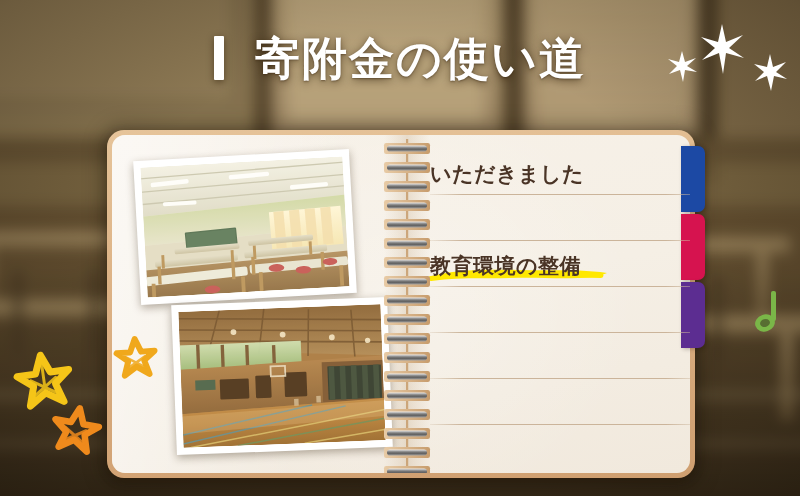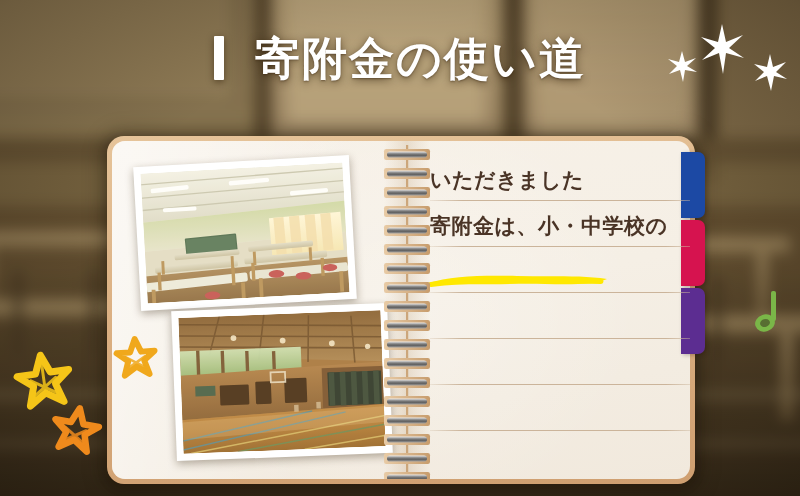--- a/index.html
+++ b/index.html
@@ -39,21 +39,21 @@
   
   .sparkles{position:absolute;left:650px;top:18px;width:140px;height:80px;z-index:6;}
 
   
   .doodles{position:absolute;left:8px;top:325px;width:165px;height:145px;z-index:6;}
 
   
   .bg-note{position:absolute;left:752px;top:288px;width:34px;height:48px;z-index:5;}
 
   
-  .notebook{position:absolute;left:107px;top:136px;width:588px;height:348px;z-index:4;}
+  .notebook{position:absolute;left:107px;top:130px;width:588px;height:348px;z-index:4;}
   .nb-shadow{position:absolute;inset:-6px -7px -10px -6px;border-radius:22px;
     background:rgba(20,12,2,.30);filter:blur(9px);}
   .nb-border{position:absolute;inset:0;border-radius:17px;
     background:linear-gradient(175deg,#e6c49a 0%,#dcb184 42%,#cf9f70 100%);
     box-shadow:0 3px 9px rgba(40,24,6,.35);}
   .nb-page{position:absolute;left:5px;top:5px;right:5px;bottom:5px;border-radius:13px;
     background:linear-gradient(170deg,#f7f1e8 0%,#f5efe5 48%,#f1e9dd 100%);
     overflow:hidden;}
   .page-sheen{position:absolute;inset:0;
     background:linear-gradient(100deg,rgba(255,255,255,.55) 0%,rgba(255,255,255,0) 38%),
@@ -523,31 +523,31 @@
       </div>
 
       <div class="rightpage">
 
         <div class="line">
           <div class="txt">いただきました</div>
           <div class="rule"></div>
         </div>
 
         <div class="line">
-          <div class="txt">寄附金は、小・中学校の</div>
           <div class="rule"></div>
         </div>
 
         <div class="line hl">
           <div class="hl-mark">
             <svg viewBox="0 0 186 17" preserveAspectRatio="none" aria-hidden="true">
               <path d="M3,12 C26,5 58,4 92,5 C124,6 156,4 182,8 C172,13 150,14 120,13 C86,12 46,15 3,12 Z" fill="#ffe800"></path>
               <path d="M6,13.5 C40,9 92,9 176,10.5" stroke="#ffe800" stroke-width="5" fill="none" stroke-linecap="round"></path>
             </svg>
           </div>
+          <div class="txt">教育環境の整備</div>
           <div class="rule"></div>
         </div>
 
         <div class="line">
           <div class="rule"></div>
         </div>
 
         <div class="line">
           <div class="rule"></div>
         </div>

